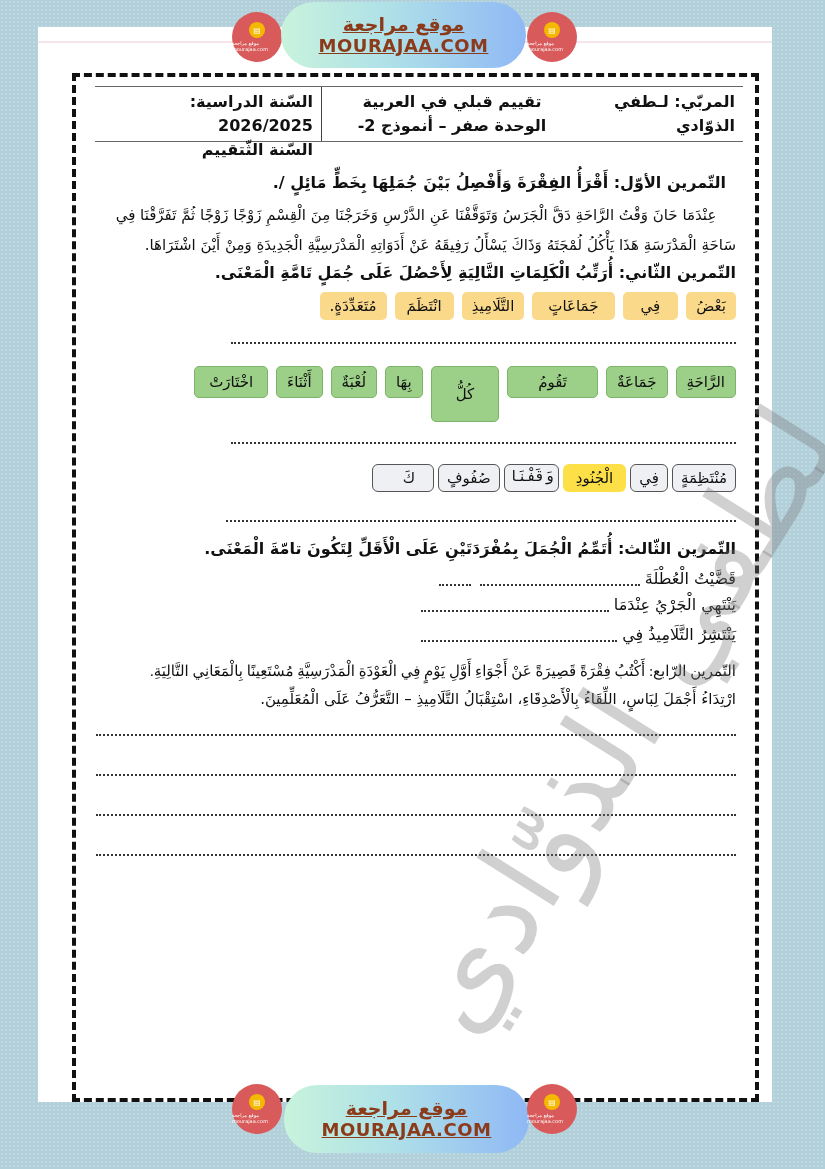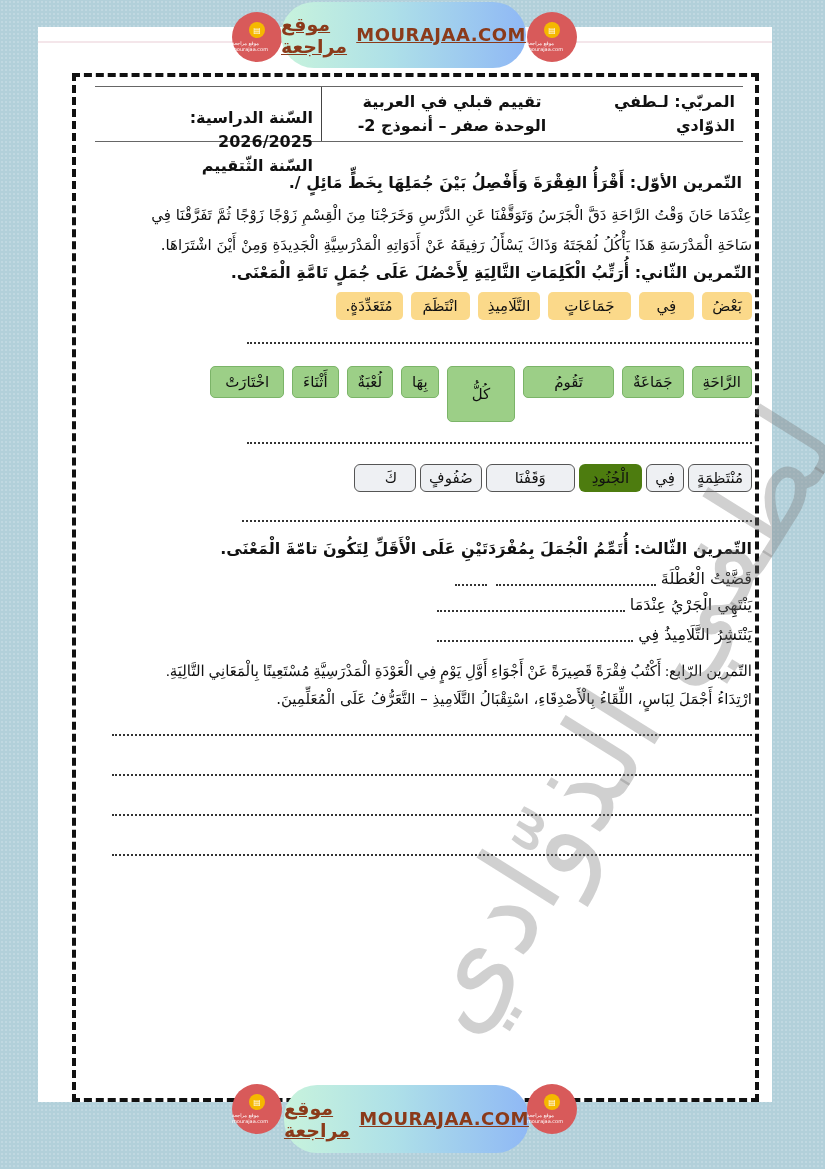--- a/index.html
+++ b/index.html
@@ -18,21 +18,21 @@
     position: absolute; left: 0; top: 14px; width: 100%; height: 2px; background: #f4e6ea;
   }
   .frame {
     position: absolute; left: 72px; top: 73px; width: 679px; height: 1021px;
     border: 4px dashed #111;
   }
   
   .banner {
     position: absolute; width: 245px; height: 66px; border-radius: 33px;
     background: linear-gradient(90deg, #c8f3dc 0%, #aee0e8 45%, #8fb8f5 100%);
-    display: flex; align-items: center; justify-content: center;
+    display: flex; flex-direction: column; align-items: center; justify-content: center;
     color: #8b3a1a; font-weight: bold; text-decoration: underline;
     z-index: 5;
   }
   .banner .ar { font-size: 19px; line-height: 22px; }
   .banner .en { font-size: 18px; line-height: 22px; letter-spacing: 0.5px; }
   .logo {
     position: absolute; width: 50px; height: 50px; border-radius: 50%;
     background: #d85a5a; display: flex; flex-direction: column; align-items: center; justify-content: center;
     z-index: 5;
   }
@@ -42,26 +42,26 @@
   }
   .logo .cap { font-size: 5px; color: #fff; line-height: 6px; margin-top: 2px; }
 
   
   .hdr {
     position: absolute; left: 95px; top: 86px; width: 648px; height: 54px;
     border-top: 1px solid #666; border-bottom: 1px solid #666;
     display: flex; direction: rtl; font-weight: bold; color: #111;
   }
   .hdr .cell { padding: 3px 8px; font-size: 16px; line-height: 24px; }
-  .hdr .c1 { width: 150px; border-left: 1px solid #444; margin-top: 16px; }
+  .hdr .c1 { width: 150px; border-left: 1px solid #444; }
   .hdr .c2 { width: 200px; border-left: 1px solid #444; text-align: center; padding-left: 30px; }
   .hdr .c3 { flex: 1; }
 
   .content {
-    position: absolute; left: 112px; top: 170px; width: 640px;
+    position: absolute; left: 96px; top: 170px; width: 640px;
     direction: rtl; text-align: right; color: #111;
   }
   .title { font-weight: bold; font-size: 16px; line-height: 26px; }
   .para { font-size: 15px; line-height: 30px; }
   .chips { display: flex; direction: rtl; gap: 8px; margin-top: 4px; }
   .chip {
     font-size: 15px; height: 28px; line-height: 28px; padding: 0 10px; border-radius: 5px;
     text-align: center; font-weight: 500;
   }
   .chip.y { background: #fbd98a; }
@@ -130,21 +130,21 @@
   </div>
   <div class="cell c1" style="width:210px;border-left:none;">
     <div>السّنة الدراسية: 2026/2025</div>
     <div>السّنة الثّتقييم</div>
   </div>
 </div>
 
 <div class="content">
 
   <div class="title" style="margin-right:10px;">التّمرين الأوّل: أَقْرَأُ الفِقْرَةَ وَأَفْصِلُ بَيْنَ جُمَلِهَا بِخَطٍّ مَائِلٍ /.</div>
-  <div class="para" style="margin-top:4px;">عِنْدَمَا حَانَ وَقْتُ الرَّاحَةِ دَقَّ الْجَرَسُ وَتَوَقَّفْنَا عَنِ الدَّرْسِ وَخَرَجْنَا مِنَ الْقِسْمِ زَوْجًا زَوْجًا ثُمَّ تَفَرَّقْنَا فِي</div>
+  <div class="para" style="margin-top:4px;text-align:center;">عِنْدَمَا حَانَ وَقْتُ الرَّاحَةِ دَقَّ الْجَرَسُ وَتَوَقَّفْنَا عَنِ الدَّرْسِ وَخَرَجْنَا مِنَ الْقِسْمِ زَوْجًا زَوْجًا ثُمَّ تَفَرَّقْنَا فِي</div>
   <div class="para">سَاحَةِ الْمَدْرَسَةِ هَذَا يَأْكُلُ لُمْجَتَهُ وَذَاكَ يَسْأَلُ رَفِيقَهُ عَنْ أَدَوَاتِهِ الْمَدْرَسِيَّةِ الْجَدِيدَةِ وَمِنْ أَيْنَ اشْتَرَاهَا.</div>
 
   <div class="title" style="margin-top:0px;">التّمرين الثّاني: أُرَتِّبُ الْكَلِمَاتِ التَّالِيَةِ لِأَحْصُلَ عَلَى جُمَلٍ تَامَّةِ الْمَعْنَى.</div>
   <div class="chips" style="margin-top:6px;">
     <div class="chip y">بَعْضُ</div>
     <div class="chip y" style="padding:0 18px;">فِي</div>
     <div class="chip y" style="padding:0 16px;">جَمَاعَاتٍ</div>
     <div class="chip y">التَّلَامِيذِ</div>
     <div class="chip y" style="padding:0 12px;">انْتَظَمَ</div>
     <div class="chip y">مُتَعَدِّدَةٍ.</div>
@@ -159,22 +159,22 @@
     <div class="chip g">بِهَا</div>
     <div class="chip g">لُعْبَةٌ</div>
     <div class="chip g" style="padding:0 10px;">أَثْنَاءَ</div>
     <div class="chip g" style="padding:0 14px;">اخْتَارَتْ</div>
   </div>
   <div class="dots" style="margin-top:18px;width:505px;"></div>
 
   <div class="chips" style="margin-top:20px;gap:4px;">
     <div class="chip b">مُنْتَظِمَةٍ</div>
     <div class="chip b">فِي</div>
-    <div class="chip b" style="border-color:transparent;background:#4d7c0f;padding:0 12px;">الْجُنُودِ</div>
-    <div class="chip b" style="padding:0 28px;">وَقَفْنَا</div>
+    <div class="chip b" style="border-color:transparent;background:#fde047;padding:0 12px;">الْجُنُودِ</div>
+    <div class="chip b" style="padding:0 4px;font-family:Liberation Mono, monospace;">وَقَفْنَا</div>
     <div class="chip b">صُفُوفٍ</div>
     <div class="chip b" style="padding:0 18px 0 30px;">كَ</div>
   </div>
   <div class="dots" style="margin-top:26px;width:510px;"></div>
 
   <div class="title" style="margin-top:14px;">التّمرين الثّالث: أُتَمِّمُ الْجُمَلَ بِمُفْرَدَتَيْنِ عَلَى الْأَقَلِّ لِتَكُونَ تامّةَ الْمَعْنَى.</div>
   <div class="line-item" style="margin-top:4px;">
     <span>قَضَّيْتُ الْعُطْلَةَ</span>
     <span class="fill" style="width:160px;"></span>
     <span class="fill" style="width:32px;margin-right:4px;"></span>

